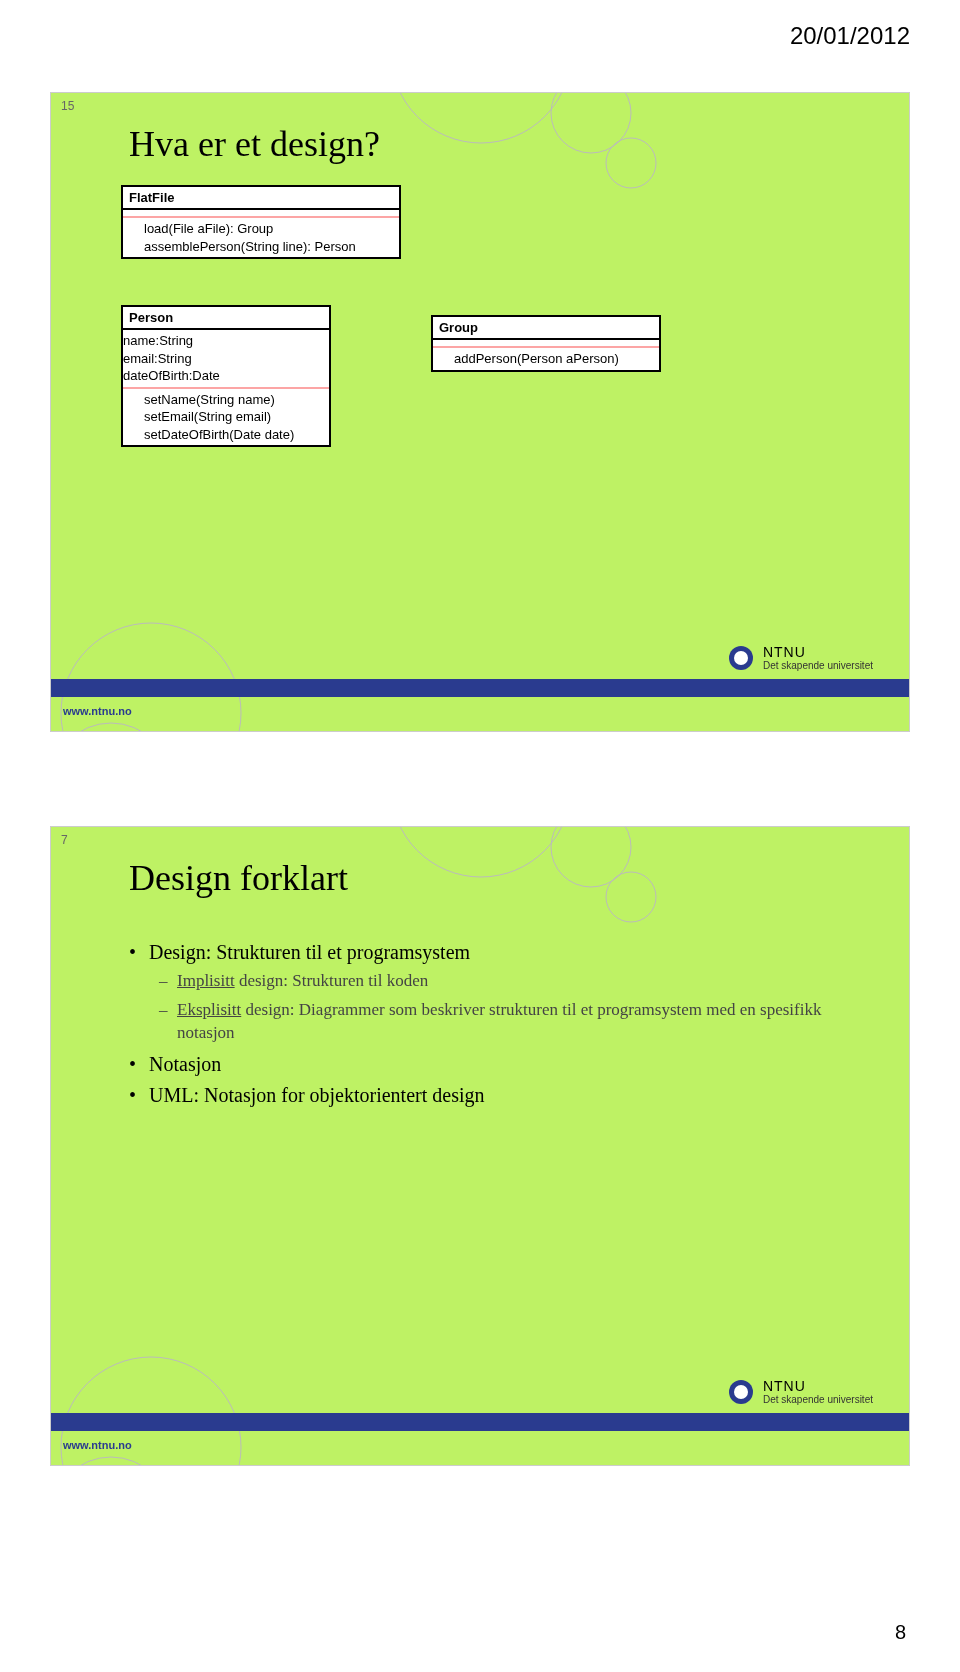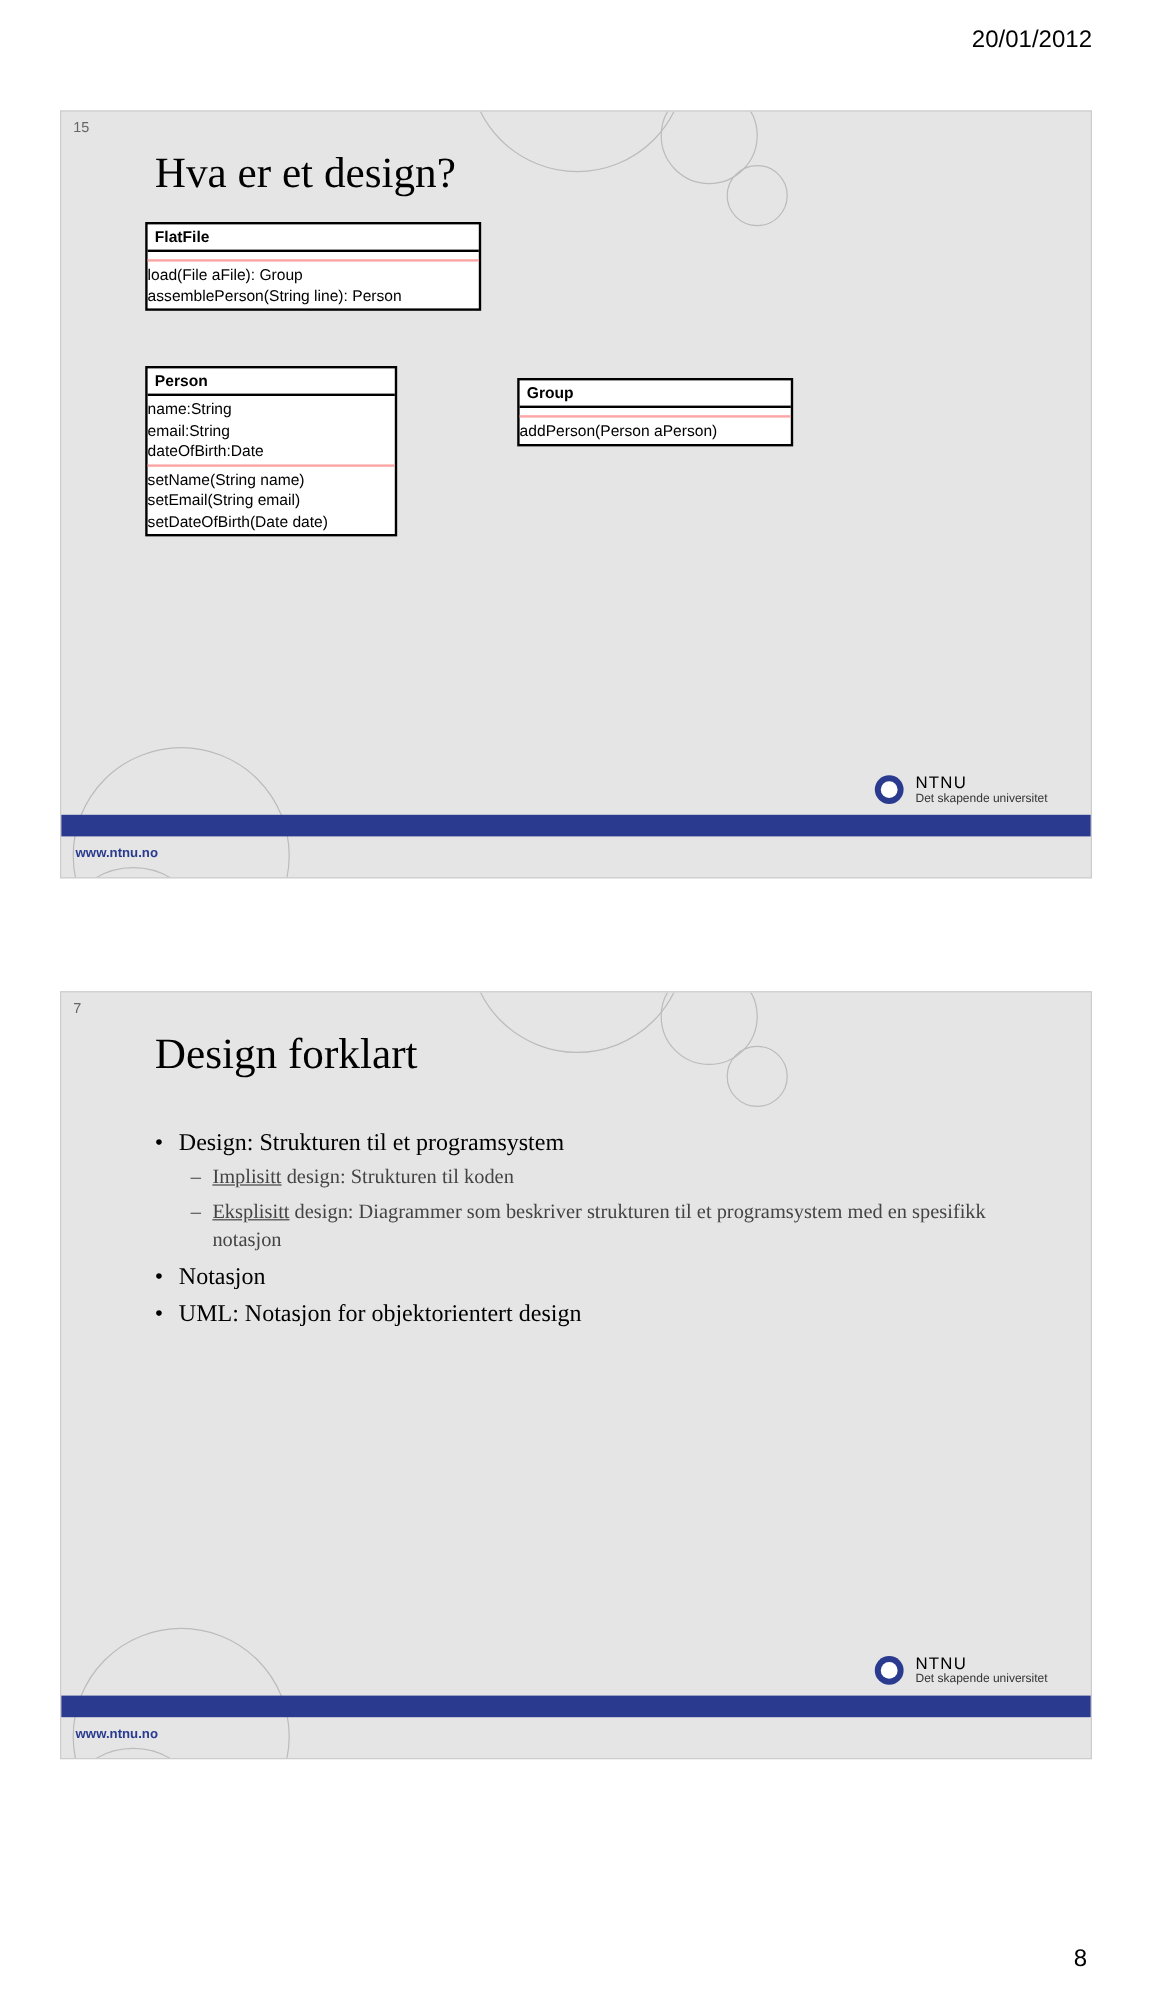--- a/index.html
+++ b/index.html
@@ -8,29 +8,29 @@
     height: 1672px;
     background: #fff;
     font-family: Arial, Helvetica, sans-serif;
     position: relative;
     color: #000;
   }
   .header-date {
     position: absolute;
     top: 22px;
     right: 50px;
-    font-size: 20px;
+    font-size: 24px;
   }
   .slide {
     position: absolute;
     left: 50px;
     width: 860px;
     height: 640px;
     border: 1px solid #ccc;
-    background: #e5e5e5;
+    background: #bef264;
     overflow: hidden;
   }
   .slide-1 { top: 92px; }
   .slide-2 { top: 826px; }
 
   .slide-num {
     position: absolute;
     top: 6px;
     left: 10px;
     font-size: 12px;
@@ -143,21 +143,21 @@
     border-bottom: 2px solid #000;
     padding: 3px 6px;
     font-weight: bold;
   }
   .uml-attrs {
     border-bottom: 2px solid #fca5a5;
     min-height: 8px;
     padding: 2px 0;
   }
   .uml-ops {
-    padding: 2px 0;
+    padding: 2px 21px;
     min-height: 8px;
   }
   .uml-ops div, .uml-attrs div { line-height: 1.35; }
 
   .page-num {
     position: absolute;
     bottom: 28px;
     right: 54px;
     font-size: 20px;
   }

